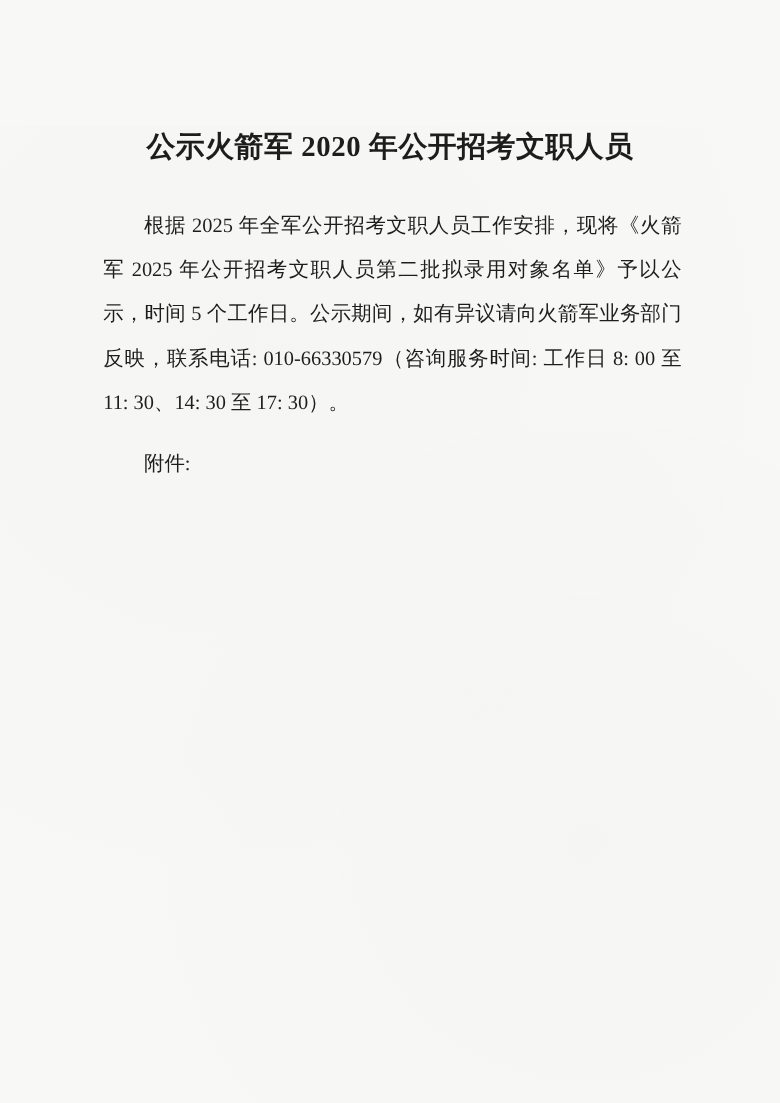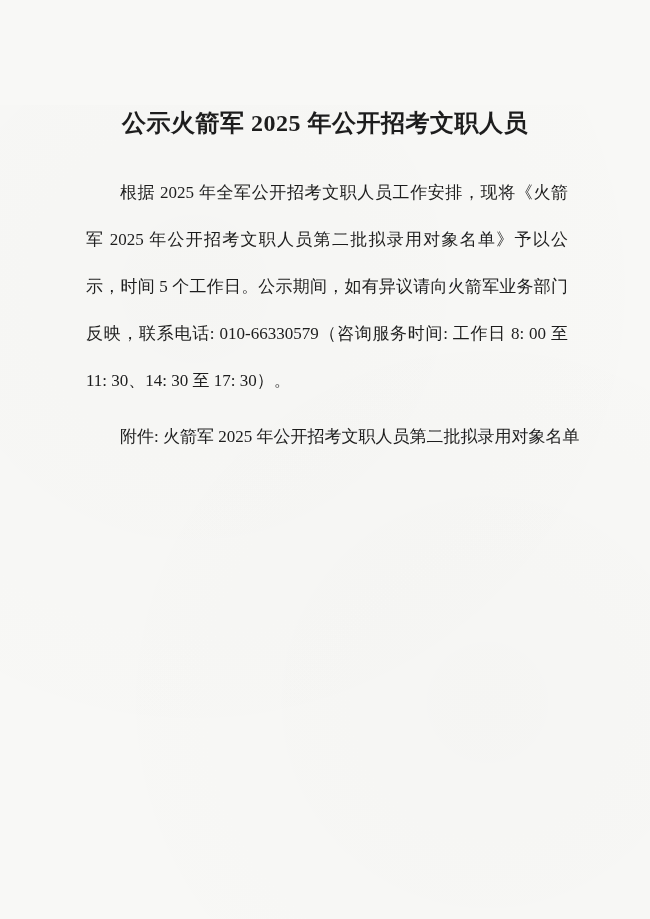--- a/index.html
+++ b/index.html
@@ -26,21 +26,21 @@
     margin: 105px 60px 0 60px;
     text-align: center;
     font-size: 24px;
     font-weight: bold;
     line-height: 37px;
     letter-spacing: 0.5px;
   }
   .doc-body {
     margin: 27px 82px 0 86px;
     font-size: 17px;
-    line-height: 47px;
+    line-height: 37px;
     text-align: justify;
     text-justify: inter-character;
   }
   .doc-body p {
     text-indent: 2em;
   }
   .attachment {
     display: flex;
     margin: 16px 50px 0 86px;
     padding-left: 34px;
@@ -56,25 +56,24 @@
     text-align: justify;
     text-justify: inter-character;
   }
 </style>
 </head>
 <body>
 
 <div class="page">
 
   <div class="doc-title">
-    <div>公示火箭军 2025 年公开招考文职人员</div>
+    <div>公示火箭军 2020 年公开招考文职人员</div>
   </div>
 
   <div class="doc-body">
     <p>根据 2025 年全军公开招考文职人员工作安排，现将《火箭军 2025 年公开招考文职人员第二批拟录用对象名单》予以公示，时间 5 个工作日。公示期间，如有异议请向火箭军业务部门反映，联系电话: 010-66330579（咨询服务时间: 工作日 8: 00 至 11: 30、14: 30 至 17: 30）。</p>
   </div>
 
   <div class="attachment">
     <span class="attachment-label">附件: </span>
-    <span class="attachment-content">火箭军 2025 年公开招考文职人员第二批拟录用对象名单</span>
   </div>
 
 </div>
 
 </body></html>

